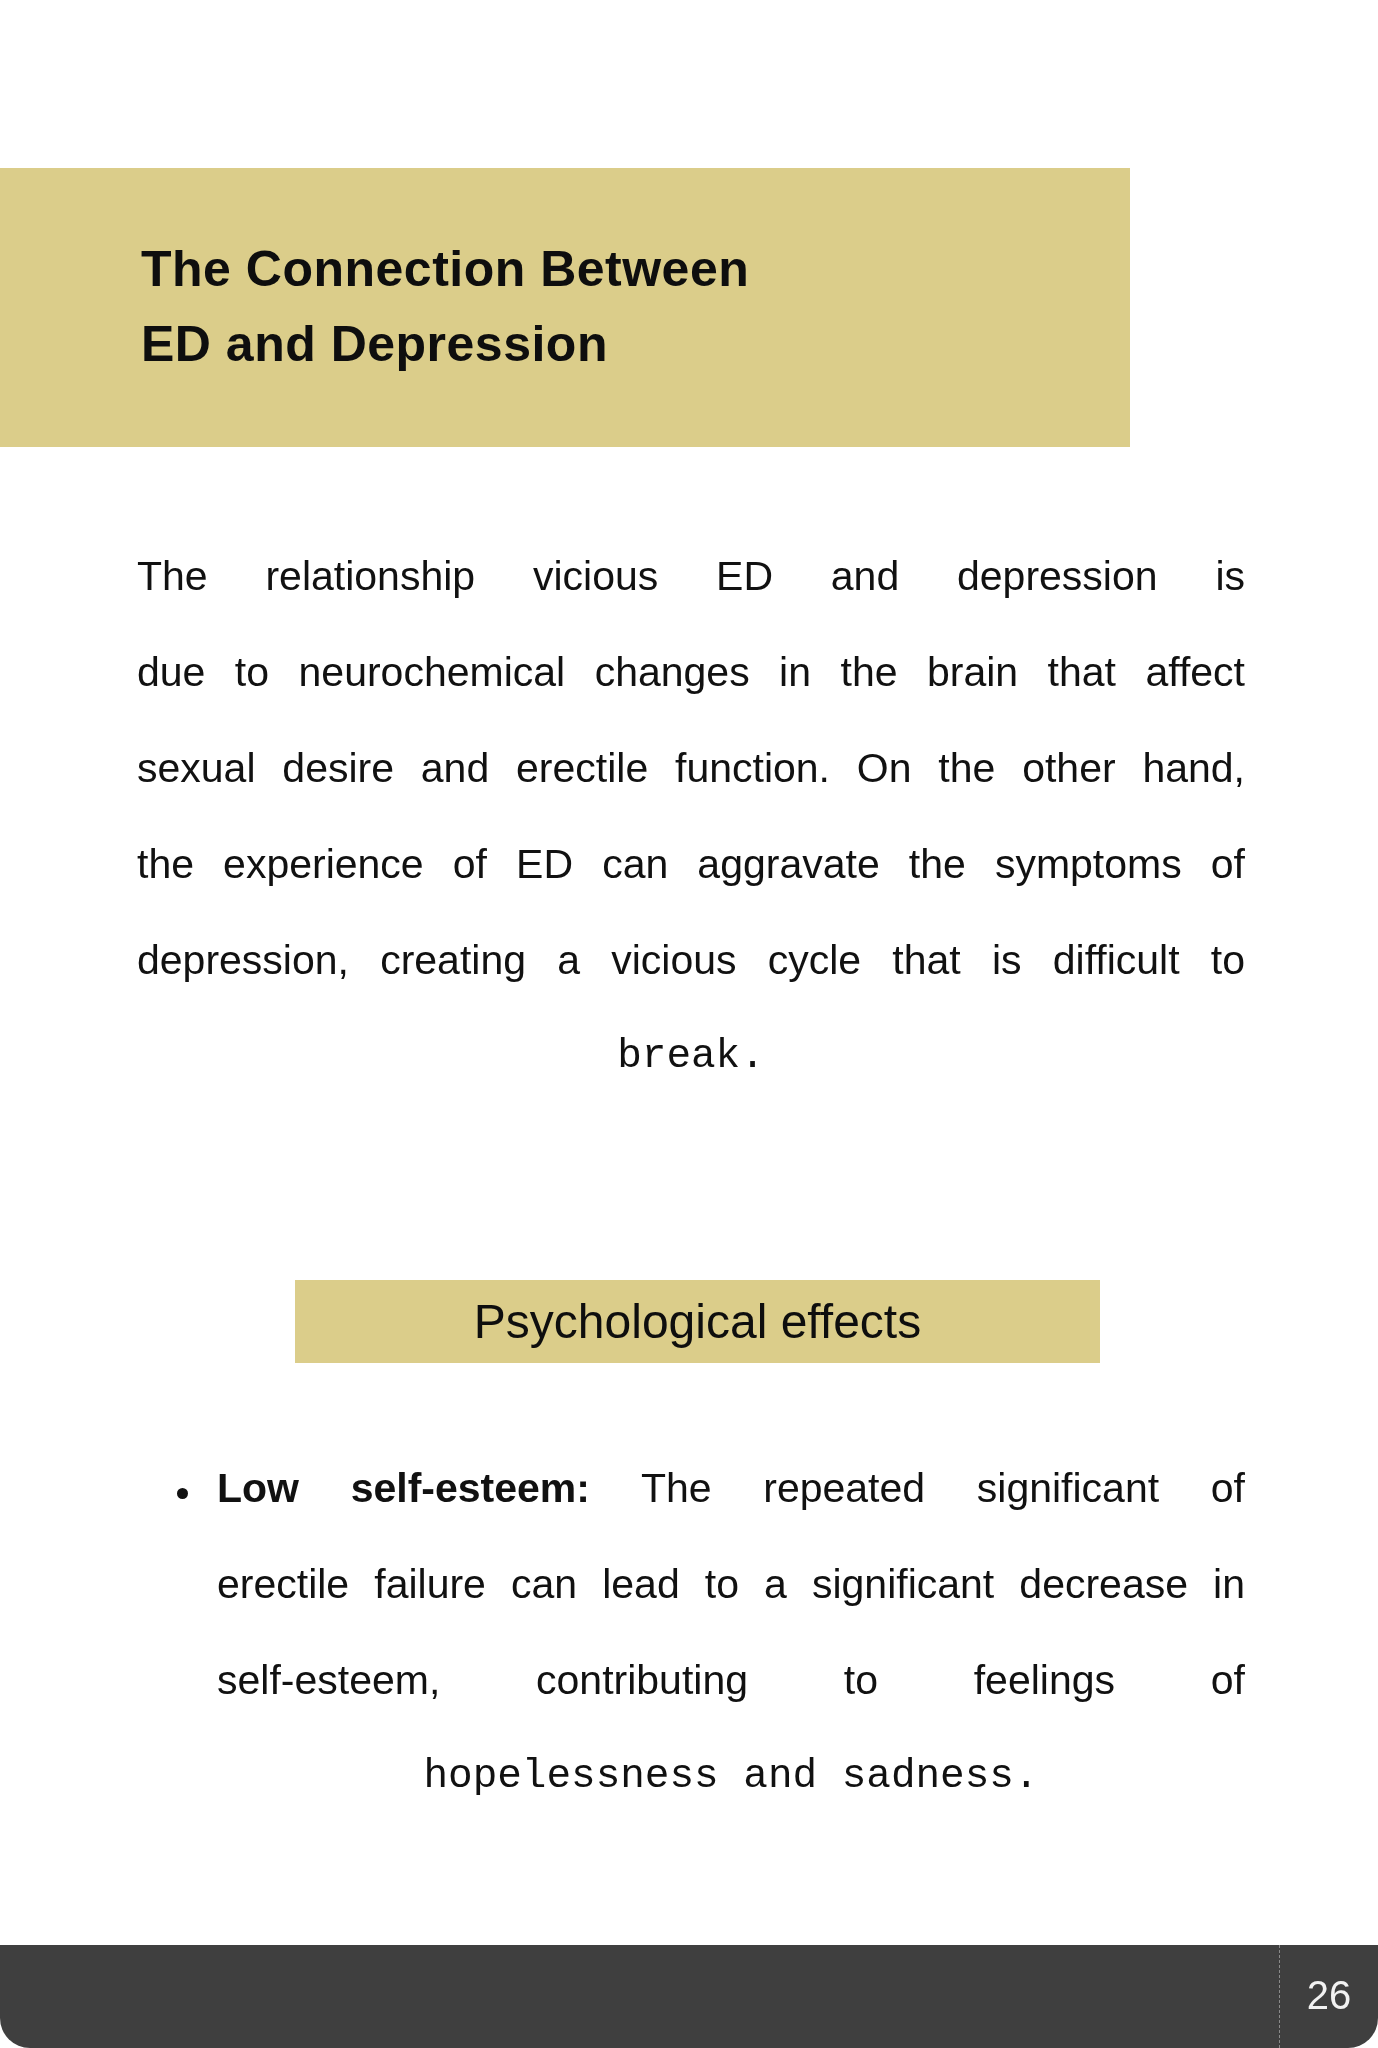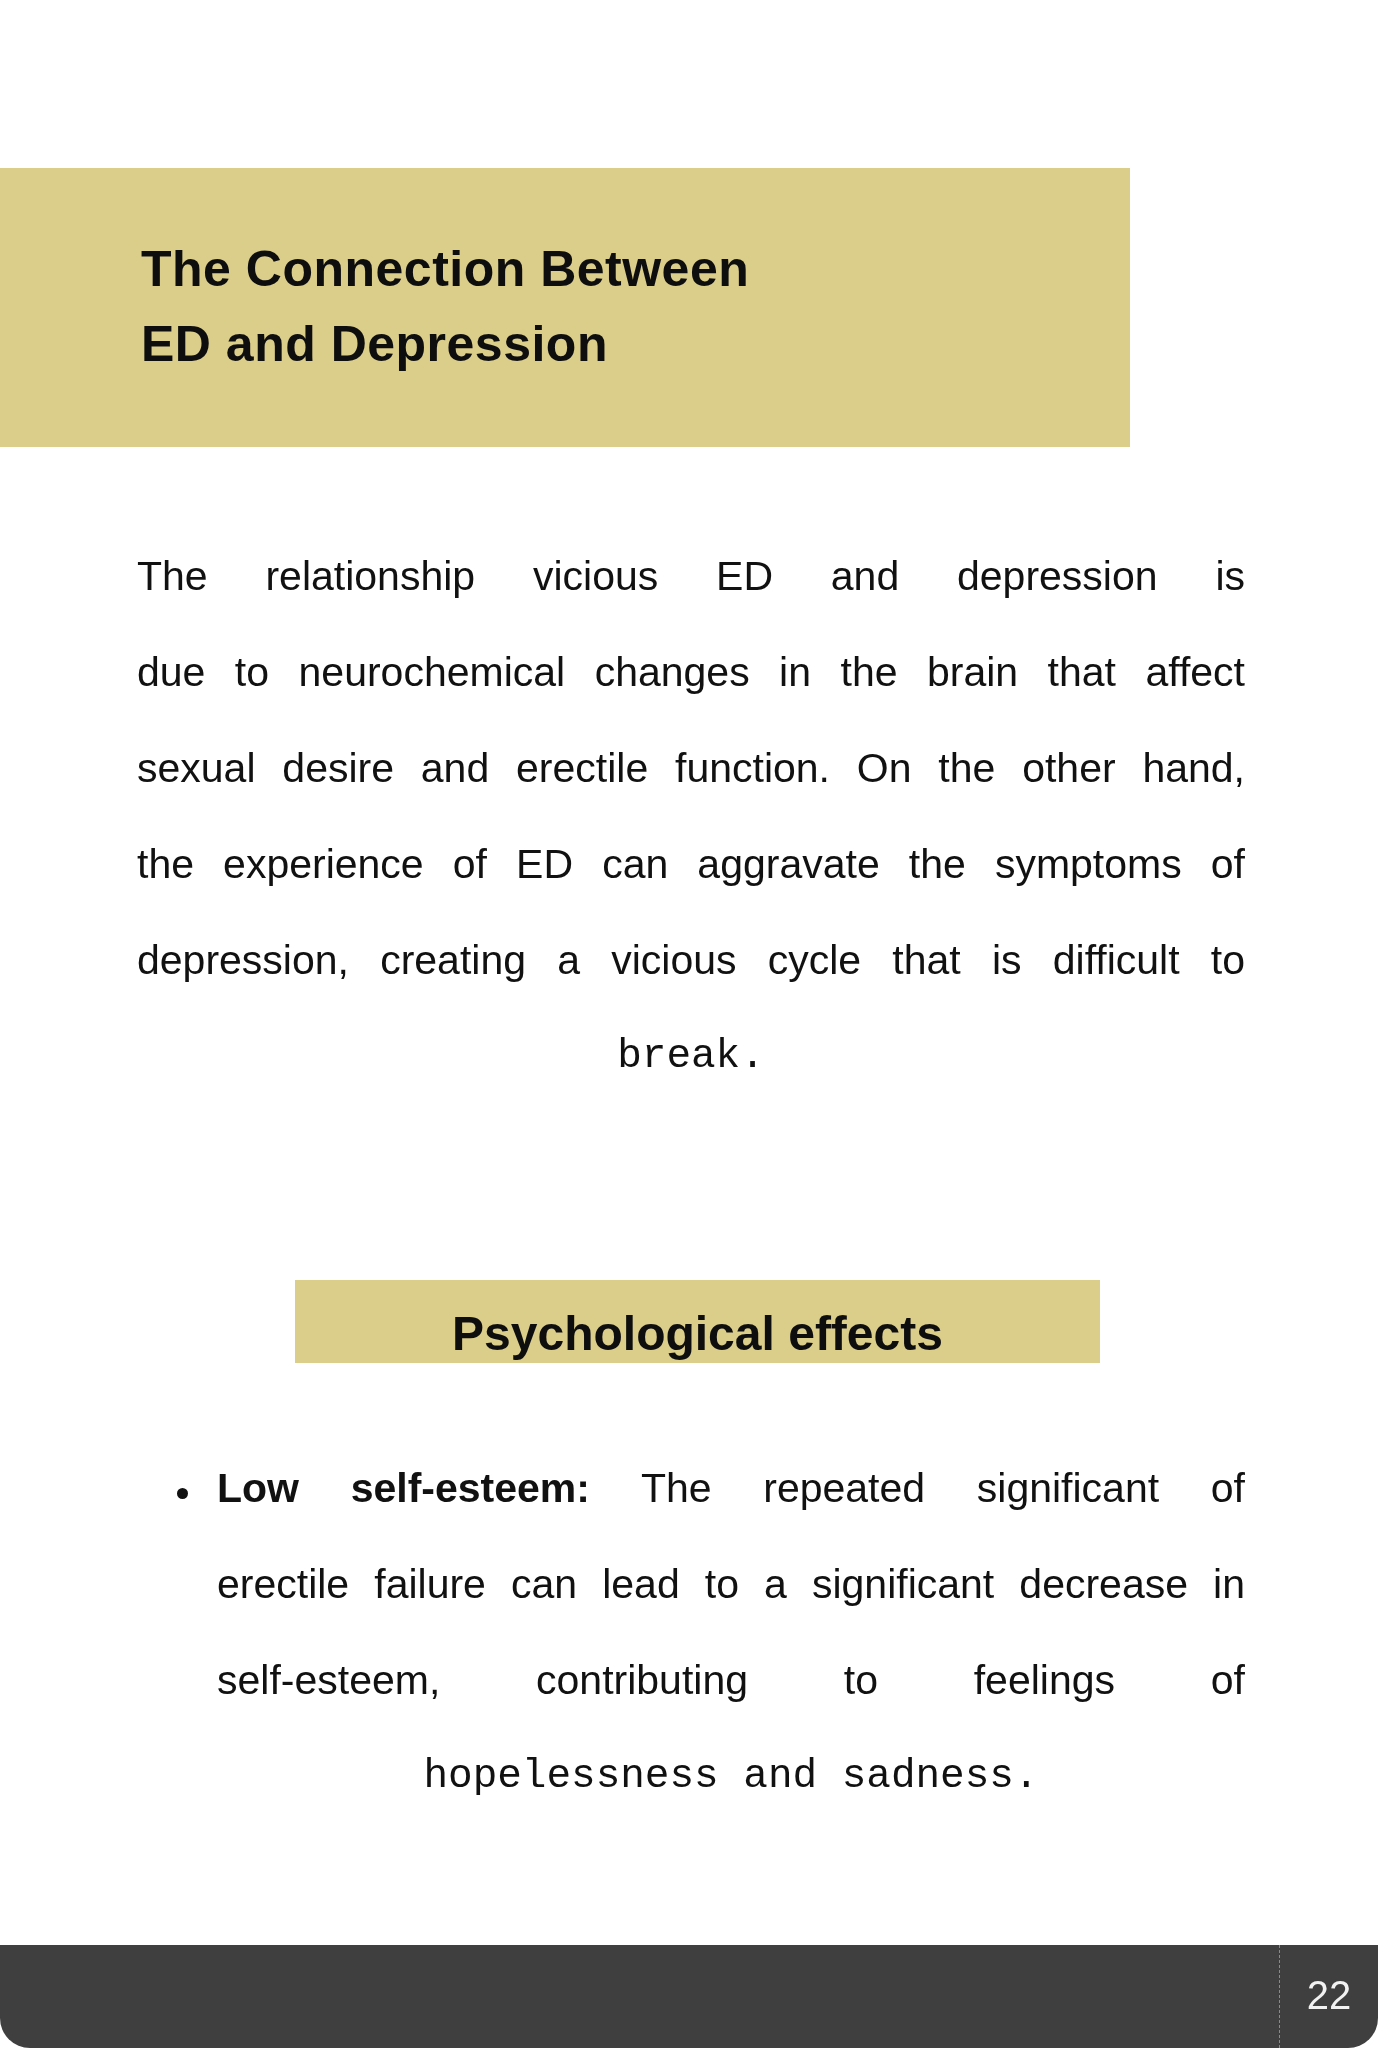--- a/index.html
+++ b/index.html
@@ -52,24 +52,24 @@
   .line { text-align: center; font-family: Liberation Mono, monospace; }
 
   
   .section-banner {
     position: absolute;
     left: 295px; top: 1280px;
     width: 805px; height: 83px;
     background: #dbcd8a;
   }
   .section-banner h2 {
-    margin: 12px;
+    margin: 0;
     font-size: 48px;
     line-height: 83px;
-    font-weight: bold;
+    font-weight: normal;
     text-align: center;
     color: #0e0e0e;
   }
 
   
   .bullet-dot {
     position: absolute;
     left: 177px; top: 1488px;
     width: 11px; height: 11px;
     border-radius: 50%;
@@ -137,16 +137,16 @@
 
   <div class="bullet-text">
     <div class="jline"><b>Low self-esteem:</b> <span>The repeated significant of</span></div>
     <div class="jline">erectile failure can lead to a significant decrease in</div>
     <div class="jline">self-esteem, contributing to feelings of</div>
     <div class="line">hopelessness and sadness.</div>
   </div>
 
   <footer class="footer-bar">
     <div class="footer-divider"></div>
-    <div class="page-number">22</div>
+    <div class="page-number">26</div>
   </footer>
 
 </div>
 
 </body></html>

